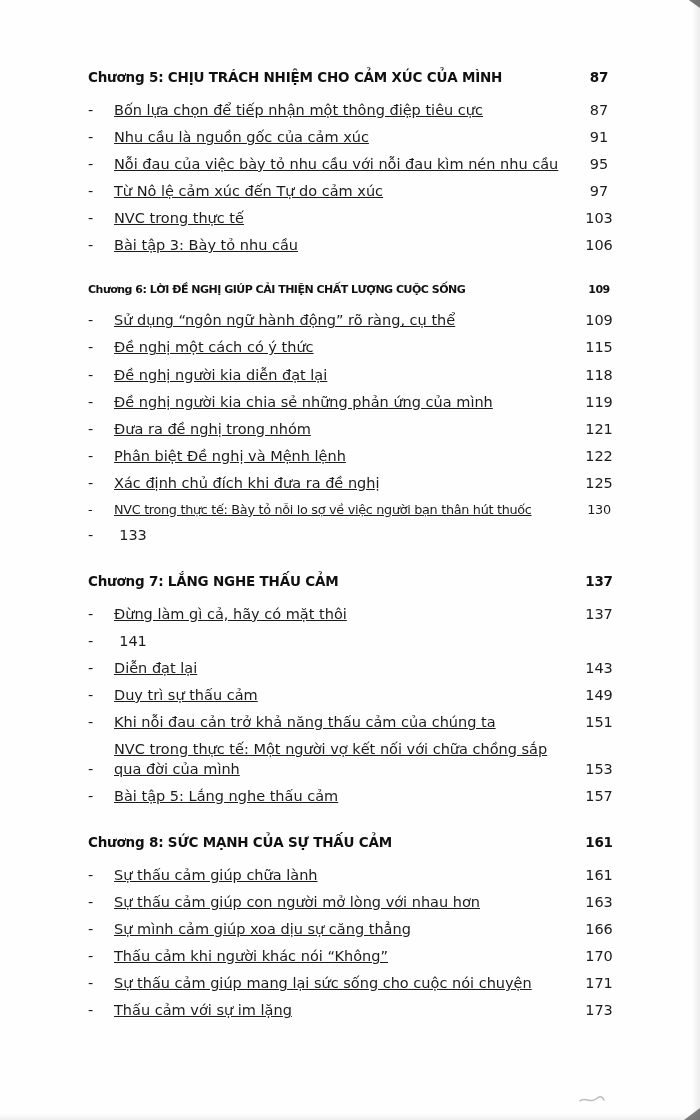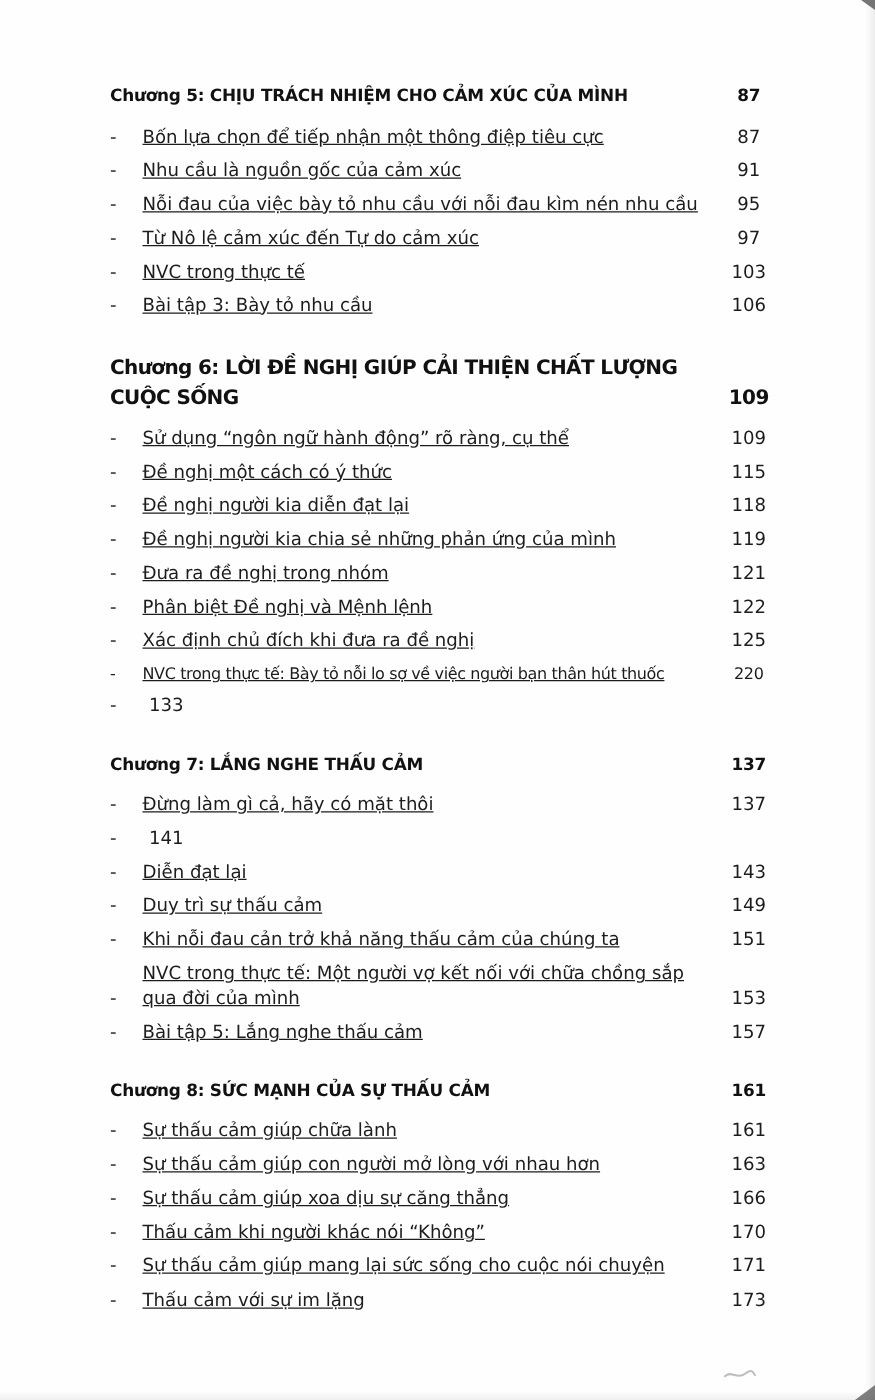--- a/index.html
+++ b/index.html
@@ -31,21 +31,21 @@
     align-items: flex-end;
     font-weight: 700;
     font-size: 13.5px;
     letter-spacing: -0.2px;
     color: #111;
     line-height: 1.45;
     margin: 27px 0 13px 0;
   }
   .chapter:first-child .chapter-row { margin-top: 0; }
   .chapter-row.tight {
-    font-size: 16px;
+    font-size: 11px;
     letter-spacing: -0.5px;
   }
   .chapter-title {
     flex: 1 1 auto;
     padding-right: 8px;
   }
   .item-row {
     display: flex;
     align-items: flex-end;
     font-size: 14.5px;
@@ -186,21 +186,21 @@
           <span class="page-num">122</span>
         </div>
         <div class="item-row">
           <span class="bullet">-</span>
           <span class="item-title">Xác định chủ đích khi đưa ra đề nghị</span>
           <span class="page-num">125</span>
         </div>
         <div class="item-row tight">
           <span class="bullet">-</span>
           <span class="item-title">NVC trong thực tế: Bày tỏ nỗi lo sợ về việc người bạn thân hút thuốc</span>
-          <span class="page-num">220</span>
+          <span class="page-num">130</span>
         </div>
         <div class="item-row">
           <span class="bullet">-</span>
           <span class="page-num">133</span>
         </div>
       </section>
       <section class="chapter">
         <div class="chapter-row">
           <span class="chapter-title">Chương 7: LẮNG NGHE THẤU CẢM</span>
           <span class="page-num">137</span>
@@ -250,21 +250,21 @@
           <span class="item-title">Sự thấu cảm giúp chữa lành</span>
           <span class="page-num">161</span>
         </div>
         <div class="item-row">
           <span class="bullet">-</span>
           <span class="item-title">Sự thấu cảm giúp con người mở lòng với nhau hơn</span>
           <span class="page-num">163</span>
         </div>
         <div class="item-row">
           <span class="bullet">-</span>
-          <span class="item-title">Sự thấu cảm giúp xoa dịu sự căng thẳng</span>
+          <span class="item-title">Sự mình cảm giúp xoa dịu sự căng thẳng</span>
           <span class="page-num">166</span>
         </div>
         <div class="item-row">
           <span class="bullet">-</span>
           <span class="item-title">Thấu cảm khi người khác nói “Không”</span>
           <span class="page-num">170</span>
         </div>
         <div class="item-row">
           <span class="bullet">-</span>
           <span class="item-title">Sự thấu cảm giúp mang lại sức sống cho cuộc nói chuyện</span>

